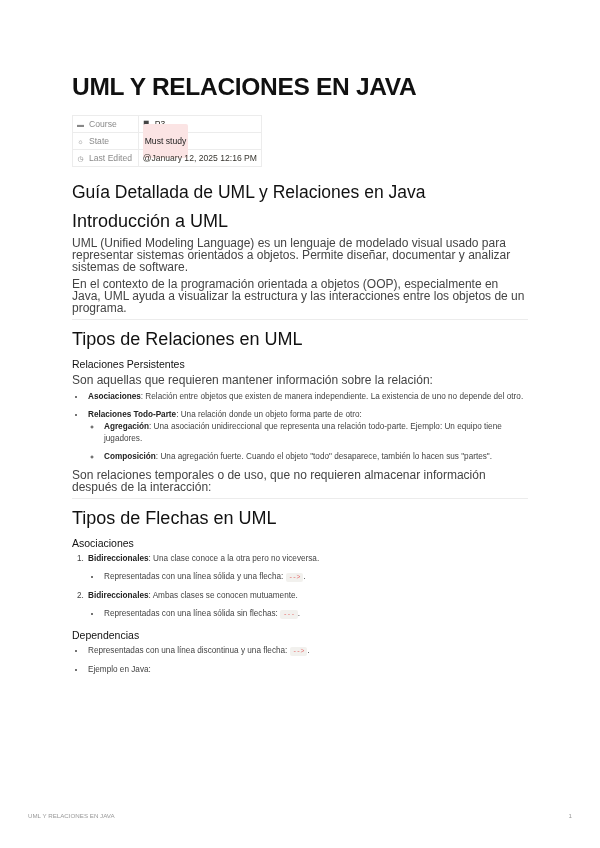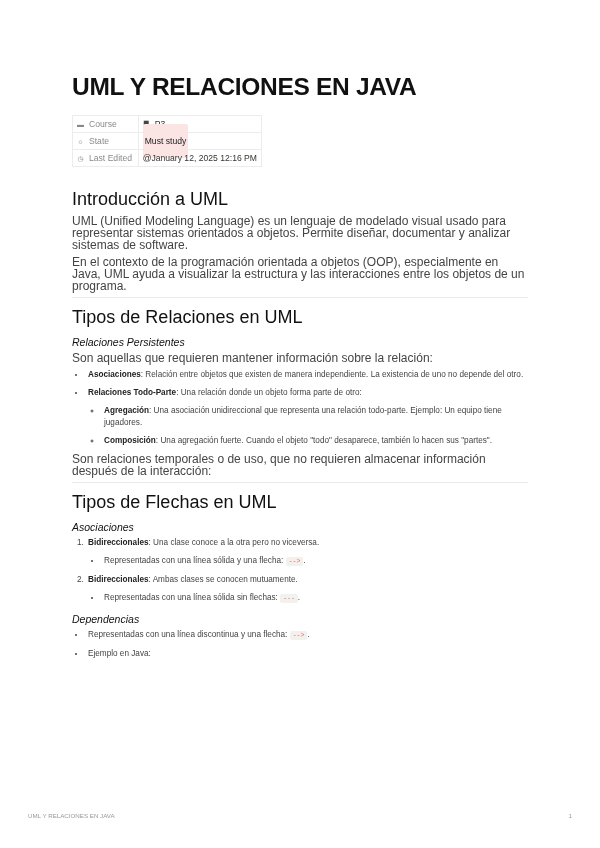--- a/index.html
+++ b/index.html
@@ -15,27 +15,27 @@
   .props td.k { width: 66px; color: #8a8a8a; }
   .props td.v { color: #37352f; }
   .props .ico { display: inline-block; width: 7px; margin-right: 5px; font-size: 7px; color: #888; text-align: center; }
   .badge { background: #fbe4e4; color: #222; padding: 12px 2px; border-radius: 2px; }
   .link { text-decoration: underline; color: #37352f; }
   .dim { color: #666; }
 
   .content { position: absolute; left: 0; top: 182px; width: 456px; }
   h2 { font-size: 17.5px; font-weight: 400; color: #111; margin-bottom: 8px; }
   h3 { font-size: 18px; font-weight: 400; color: #111; margin: 7px 0 5px; }
-  h4 { font-size: 10.5px; font-weight: 400; color: #111; margin: 8px 0 4px; font-style: italic; }
+  h4 { font-size: 10.5px; font-weight: 400; color: #111; margin: 8px 0 4px; }
   p { font-size: 12px; line-height: 12px; color: #444; margin-bottom: 5px; }
   .divider { height: 1px; background: #ececec; margin: 5px 0 9px; }
   ul, ol { margin: 0 0 3px 0; padding-left: 14px; font-size: 8.2px; line-height: 12px; color: #444; }
   li { margin-bottom: 6px; padding-left: 2px; }
   ul { list-style: disc; }
-  ul ul { list-style: circle; margin-top: 6px; padding-left: 14px; }
+  ul ul { list-style: circle; padding-left: 14px; }
   ol ul { list-style: disc; margin-top: 6px; padding-left: 14px; }
   b { color: #222; font-weight: 700; }
   code { font-family: "Liberation Mono", monospace; font-size: 6.5px; background: #f2f1ee; color: #e46a6a; padding: 1px 3px; border-radius: 2px; }
 
   .footer { position: absolute; top: 812px; left: 28px; right: 28px; font-size: 6.2px; color: #999; display: flex; justify-content: space-between; }
 </style>
 </head>
 <body>
 
 <div class="page">
@@ -52,20 +52,21 @@
       <td class="v"><span class="badge">Must study</span></td>
     </tr>
     <tr>
       <td class="k"><span class="ico">◷</span><span>Last Edited</span></td>
       <td class="v dim"><span>@January 12, 2025 12:16 PM</span></td>
     </tr>
   </tbody>
     </table>
 
   <div class="content">
+    <h2>Guía Detallada de UML y Relaciones en Java</h2>
 
     <h3>Introducción a UML</h3>
     <p>UML (Unified Modeling Language) es un lenguaje de modelado visual usado para representar sistemas orientados a objetos. Permite diseñar, documentar y analizar sistemas de software.</p>
     <p>En el contexto de la programación orientada a objetos (OOP), especialmente en Java, UML ayuda a visualizar la estructura y las interacciones entre los objetos de un programa.</p>
     <div class="divider"></div>
 
     <h3>Tipos de Relaciones en UML</h3>
 
     <h4>Relaciones Persistentes</h4>
     <p>Son aquellas que requieren mantener información sobre la relación:</p>

